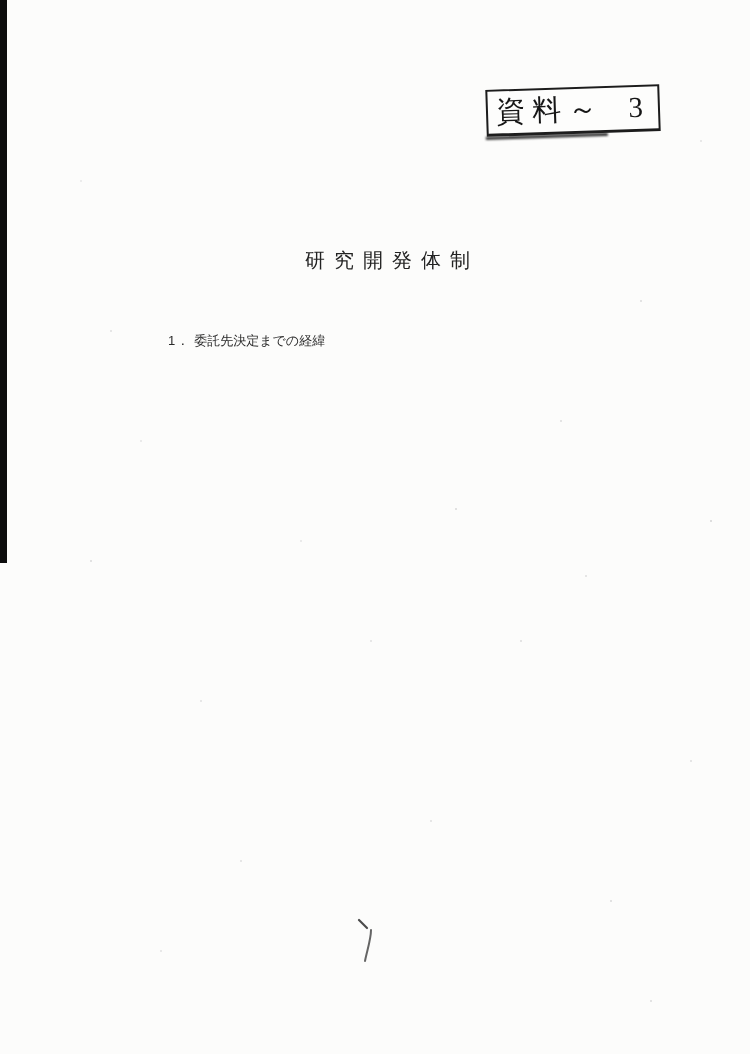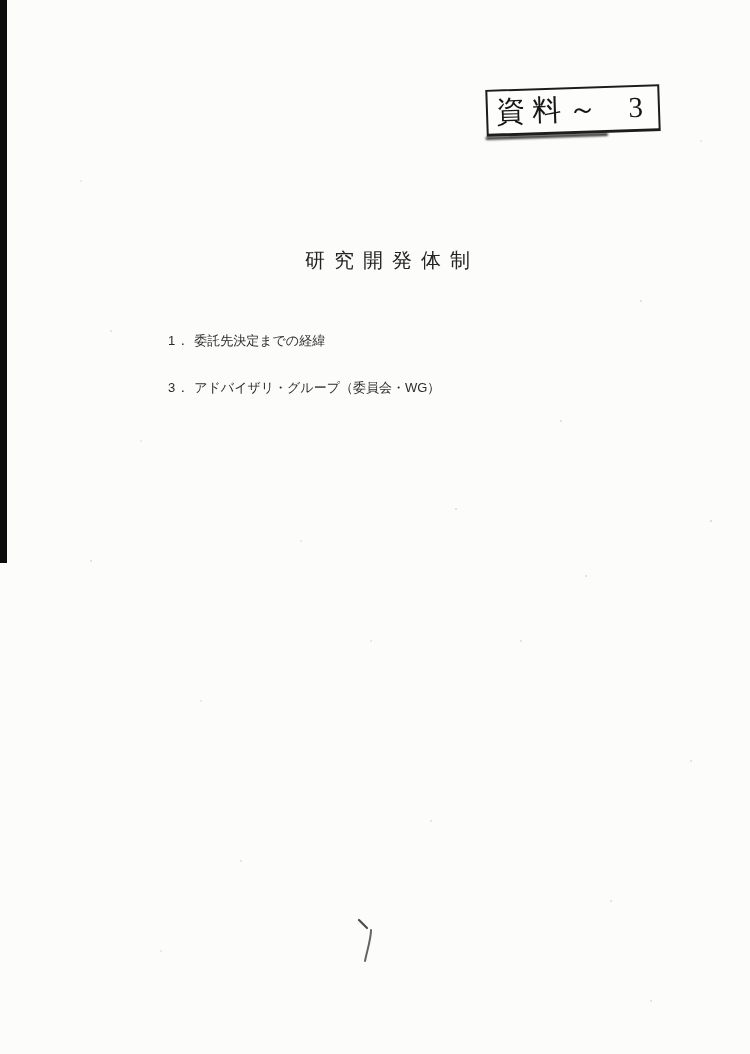--- a/index.html
+++ b/index.html
@@ -110,23 +110,20 @@
   <div class="stamp">
     <span>資料～ 3</span>
   </div>
 
   <div class="doc-title">研究開発体制</div>
 
   <div class="toc">
     <div class="toc-item">
       <span class="toc-num">1．</span><span class="toc-text">委託先決定までの経緯</span>
     </div>
-    <div class="toc-item">
-      <span class="toc-num">3．</span><span class="toc-text">アドバイザリ・グループ（委員会・WG）</span>
-    </div>
   </div>
 
   <svg class="pen-mark" viewBox="0 0 40 55" xmlns="http://www.w3.org/2000/svg">
     <path d="M 9 7 L 17 15" stroke="#4a4a4a" stroke-width="2.2" fill="none" stroke-linecap="round"></path>
     <path d="M 21 17 C 21 26, 17 38, 15 48" stroke="#4a4a4a" stroke-width="2" fill="none" stroke-linecap="round" opacity="0.85"></path>
   </svg>
 
 </div>
 
 </body></html>

